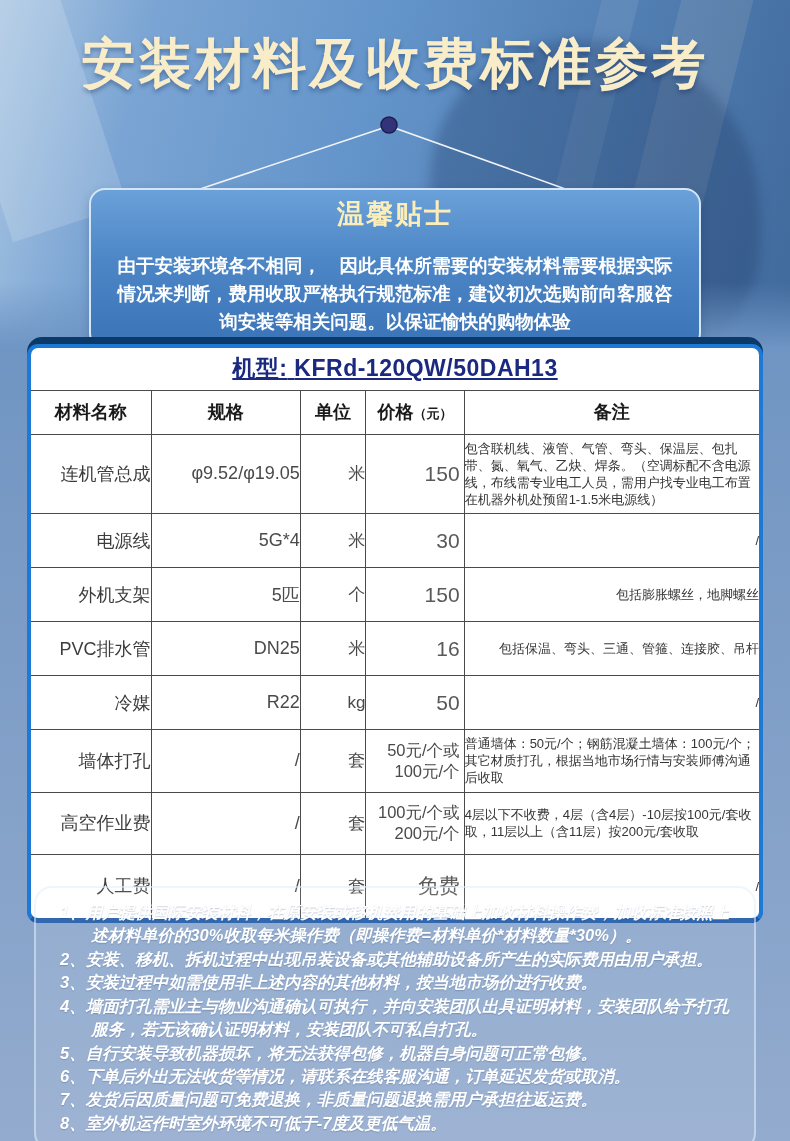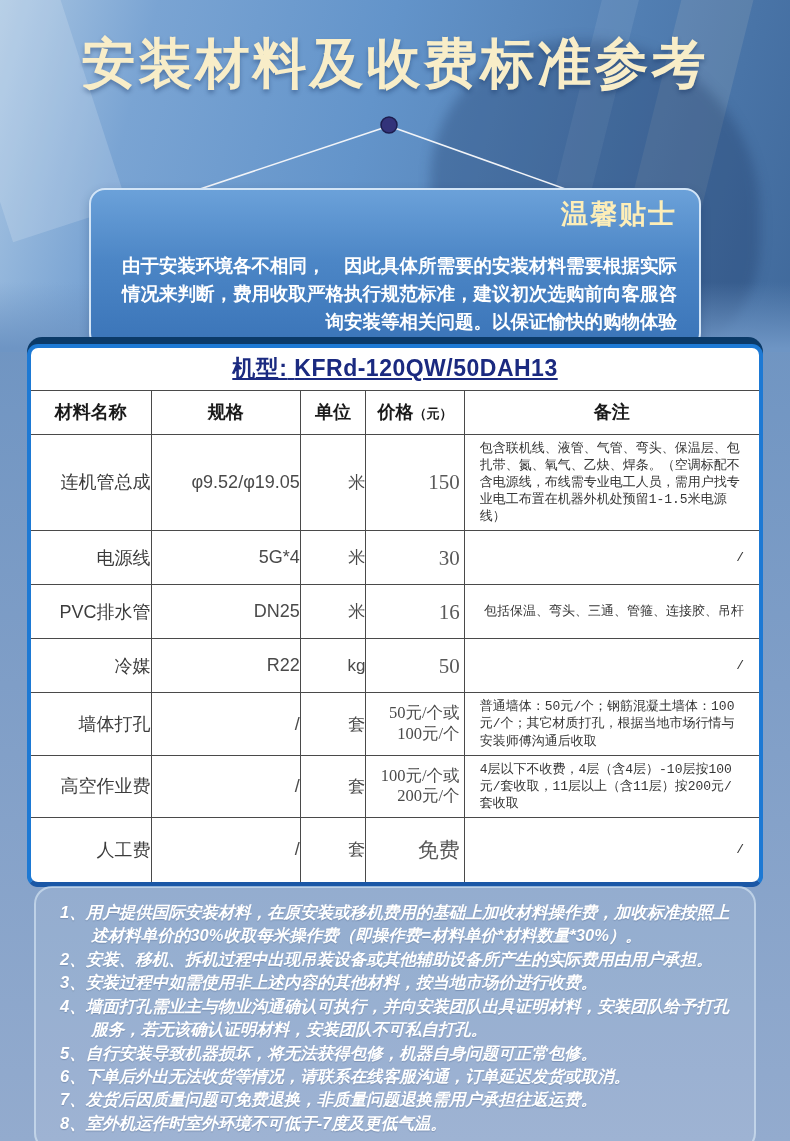--- a/index.html
+++ b/index.html
@@ -36,21 +36,21 @@
   }
 
   .connector { position:absolute; left:0; top:110px; width:790px; height:100px; }
 
   
   .tips {
     position:absolute; left:89px; top:188px; width:612px; min-height:122px;
     border-radius:16px; border:2px solid #d3e5f7;
     background:linear-gradient(180deg,#6ba1d9 0%,#4c86c6 45%,#3a74b8 100%);
     box-shadow:0 4px 10px rgba(20,45,90,.25);
-    text-align:right; padding:6px 22px 12px 22px;
+    text-align:center; padding:6px 22px 12px 22px;
   }
   .tips-title { font-size:27px; font-weight:bold; color:#fdeeb8; letter-spacing:2px; }
   .tips-body { margin-top:20px; font-size:18.5px; line-height:1.5; color:#ffffff; font-weight:bold; }
 
   
   .table-outer {
     position:absolute; left:27px; top:337px; width:736px;
     background:linear-gradient(180deg,#0b3a68 0 16px,#164f93 60%,#1a57a6 100%);
     border-radius:15px 15px 13px 13px;
     padding-top:7px;
@@ -77,23 +77,23 @@
   tbody tr:last-child > * { border-bottom:none; }
 
   tbody tr { height:54px; }
   tbody tr.r-tall1 { height:72px; }
   tbody tr.r-tall2 { height:62px; }
   tbody tr.r-last  { height:64px; }
 
   td.name  { font-size:18px; color:#3c3c3c; }
   td.spec  { font-size:18px; color:#4a4a4a; }
   td.unit  { font-size:17px; color:#4a4a4a; }
-  td.price { font-size:21px; color:#595959; line-height:1.25; padding:0 4px;font-family:Liberation Serif, serif; }
+  td.price { font-size:21px; color:#595959; line-height:1.25; padding:0 4px; }
   td.price.price-small { font-size:16.5px; color:#4a4a4a; }
-  td.remark { font-size:13px; color:#353535; line-height:1.32; padding:5px 15px;font-family:Liberation Mono, monospace; }
+  td.remark { font-size:13px; color:#353535; line-height:1.32; padding:5px 0; }
   td.remark.align-left { text-align:left; }
 
   
   .notes {
     position:absolute; left:34px; top:886px; width:722px;
     border-radius:18px; border:2px solid rgba(224,238,250,.55);
     background:rgba(255,255,255,.10);
     padding:13px 20px 14px 24px;
   }
   .notes ol { list-style:none; }
@@ -166,20 +166,27 @@
             <td class="remark align-left">包含联机线、液管、气管、弯头、保温层、包扎带、氮、氧气、乙炔、焊条。（空调标配不含电源线，布线需专业电工人员，需用户找专业电工布置在机器外机处预留1-1.5米电源线）</td>
           </tr>
           <tr>
             <td class="name">电源线</td>
             <td class="spec">5G*4</td>
             <td class="unit">米</td>
             <td class="price">30</td>
             <td class="remark">/</td>
           </tr>
           <tr>
+            <td class="name">外机支架</td>
+            <td class="spec">5匹</td>
+            <td class="unit">个</td>
+            <td class="price">150</td>
+            <td class="remark">包括膨胀螺丝，地脚螺丝</td>
+          </tr>
+          <tr>
             <td class="name">PVC排水管</td>
             <td class="spec">DN25</td>
             <td class="unit">米</td>
             <td class="price">16</td>
             <td class="remark">包括保温、弯头、三通、管箍、连接胶、吊杆</td>
           </tr>
           <tr>
             <td class="name">冷媒</td>
             <td class="spec">R22</td>
             <td class="unit">kg</td>

